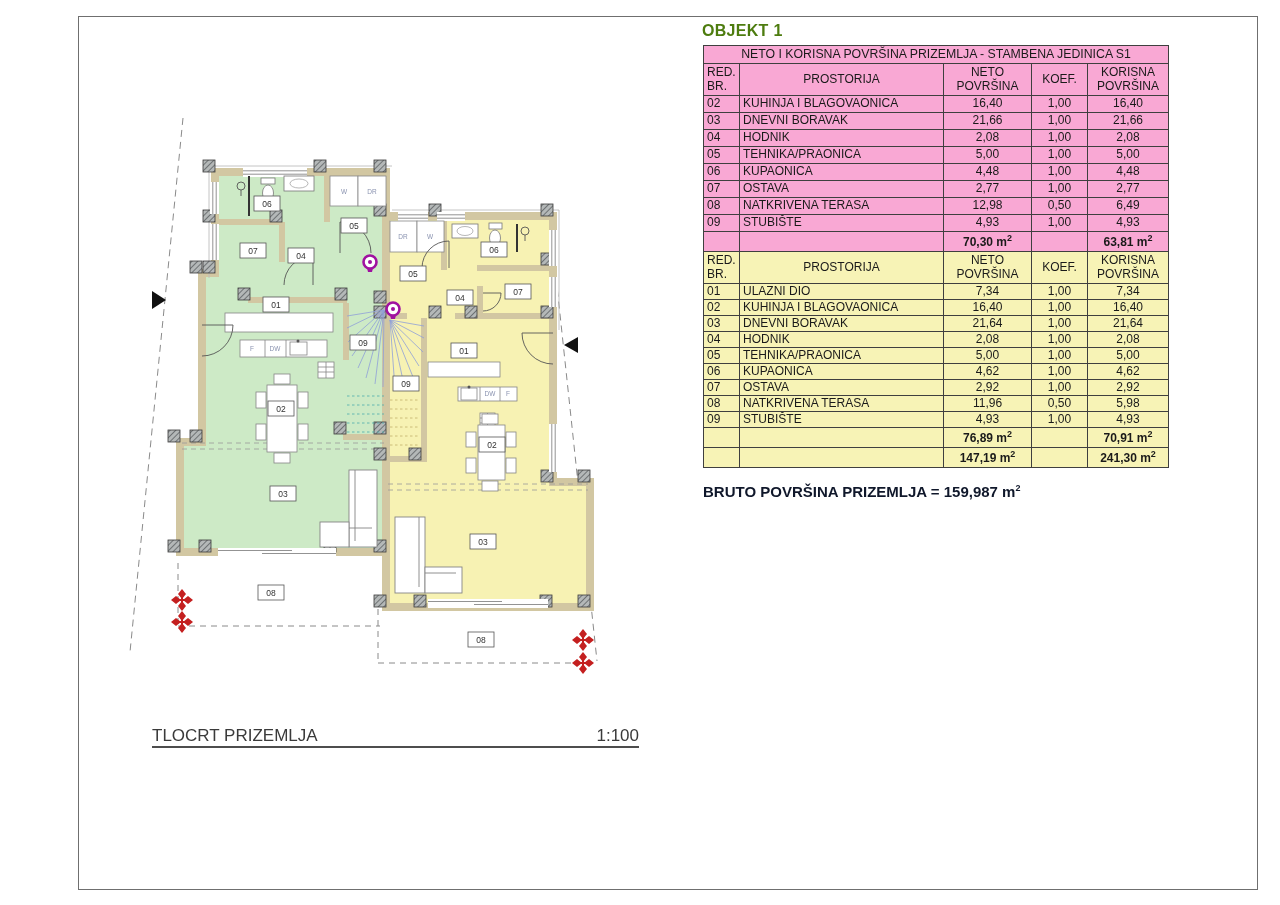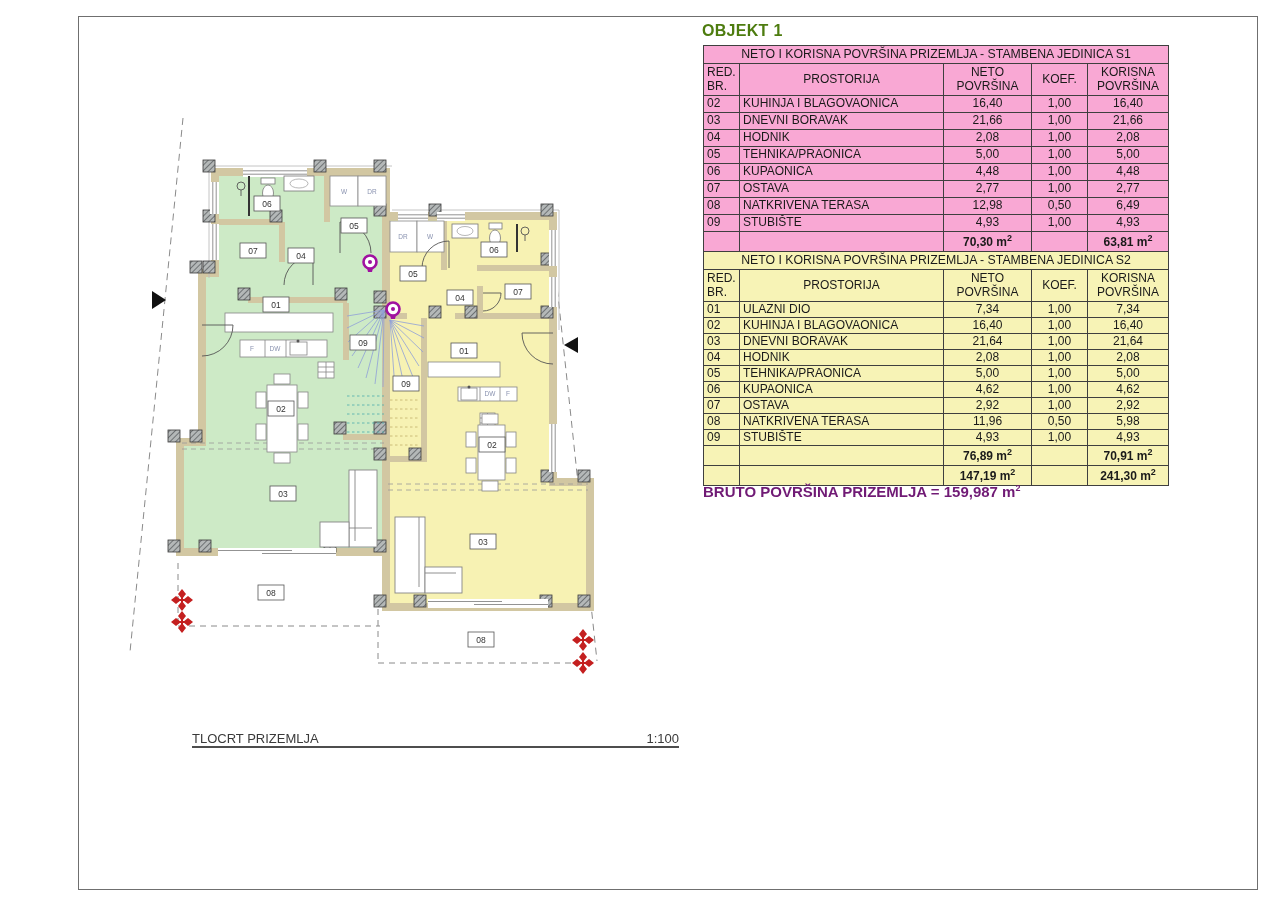--- a/index.html
+++ b/index.html
@@ -15,22 +15,22 @@
   tr.row-title td{height:17px;text-align:center;font-size:12.3px;}
   tr.row-head th{height:31px;font-size:12px;}
   tr.row-head th.c1{text-align:left;}
   td.c1{text-align:left;}
   td.c2{text-align:left;}
   td.c3,td.c4,td.c5{text-align:center;margin-top:36px;}
   tr.row-data td{height:16px;}
   table.s2 tr.row-data td{height:15px;}
   tr.row-total td{height:19px;font-weight:bold;}
   sup{font-size:9px;}
-  .bruto-line{position:absolute;left:703px;top:483px;font-size:15px;font-weight:bold;color:#701a75;}
-  .titleblock{position:absolute;left:152px;top:724px;width:487px;height:22px;border-bottom:2px solid #4d4d4d;display:flex;justify-content:space-between;align-items:flex-end;font-size:13px;color:#3a3a3a;margin-left:40px;}
+  .bruto-line{position:absolute;left:703px;top:483px;font-size:15px;font-weight:bold;color:#0f172a;}
+  .titleblock{position:absolute;left:152px;top:724px;width:487px;height:22px;border-bottom:2px solid #4d4d4d;display:flex;justify-content:space-between;align-items:flex-end;font-size:17px;color:#3a3a3a;}
   .plan-wrap{position:absolute;left:100px;top:100px;width:600px;height:590px;}
   svg text.rlbl{font-size:8.5px;fill:#333;font-family:"Liberation Sans",sans-serif;}
   svg text.applbl{font-size:6.5px;fill:#8a93b0;font-family:"Liberation Sans",sans-serif;}
 </style>
 </head>
 <body>
 
 <div class="sheet-frame"></div>
 
 <div class="objekt-title">OBJEKT 1</div>
@@ -133,23 +133,20 @@
 
   <table class="area-table s2">
     <colgroup>
         <col style="width:36px">
         <col style="width:204px">
         <col style="width:88px">
         <col style="width:56px">
         <col style="width:81px">
       </colgroup>
     <tbody>
-    <tr class="row-title">
-          <td colspan="5">NETO I KORISNA POVRŠINA PRIZEMLJA - STAMBENA JEDINICA S2</td>
-        </tr>
     <tr class="row-head">
       <th class="c1">
             <div>RED.</div>
             <div>BR.</div>
           </th>
       <th>PROSTORIJA</th>
       <th>
             <div>NETO</div>
             <div>POVRŠINA</div>
           </th>

